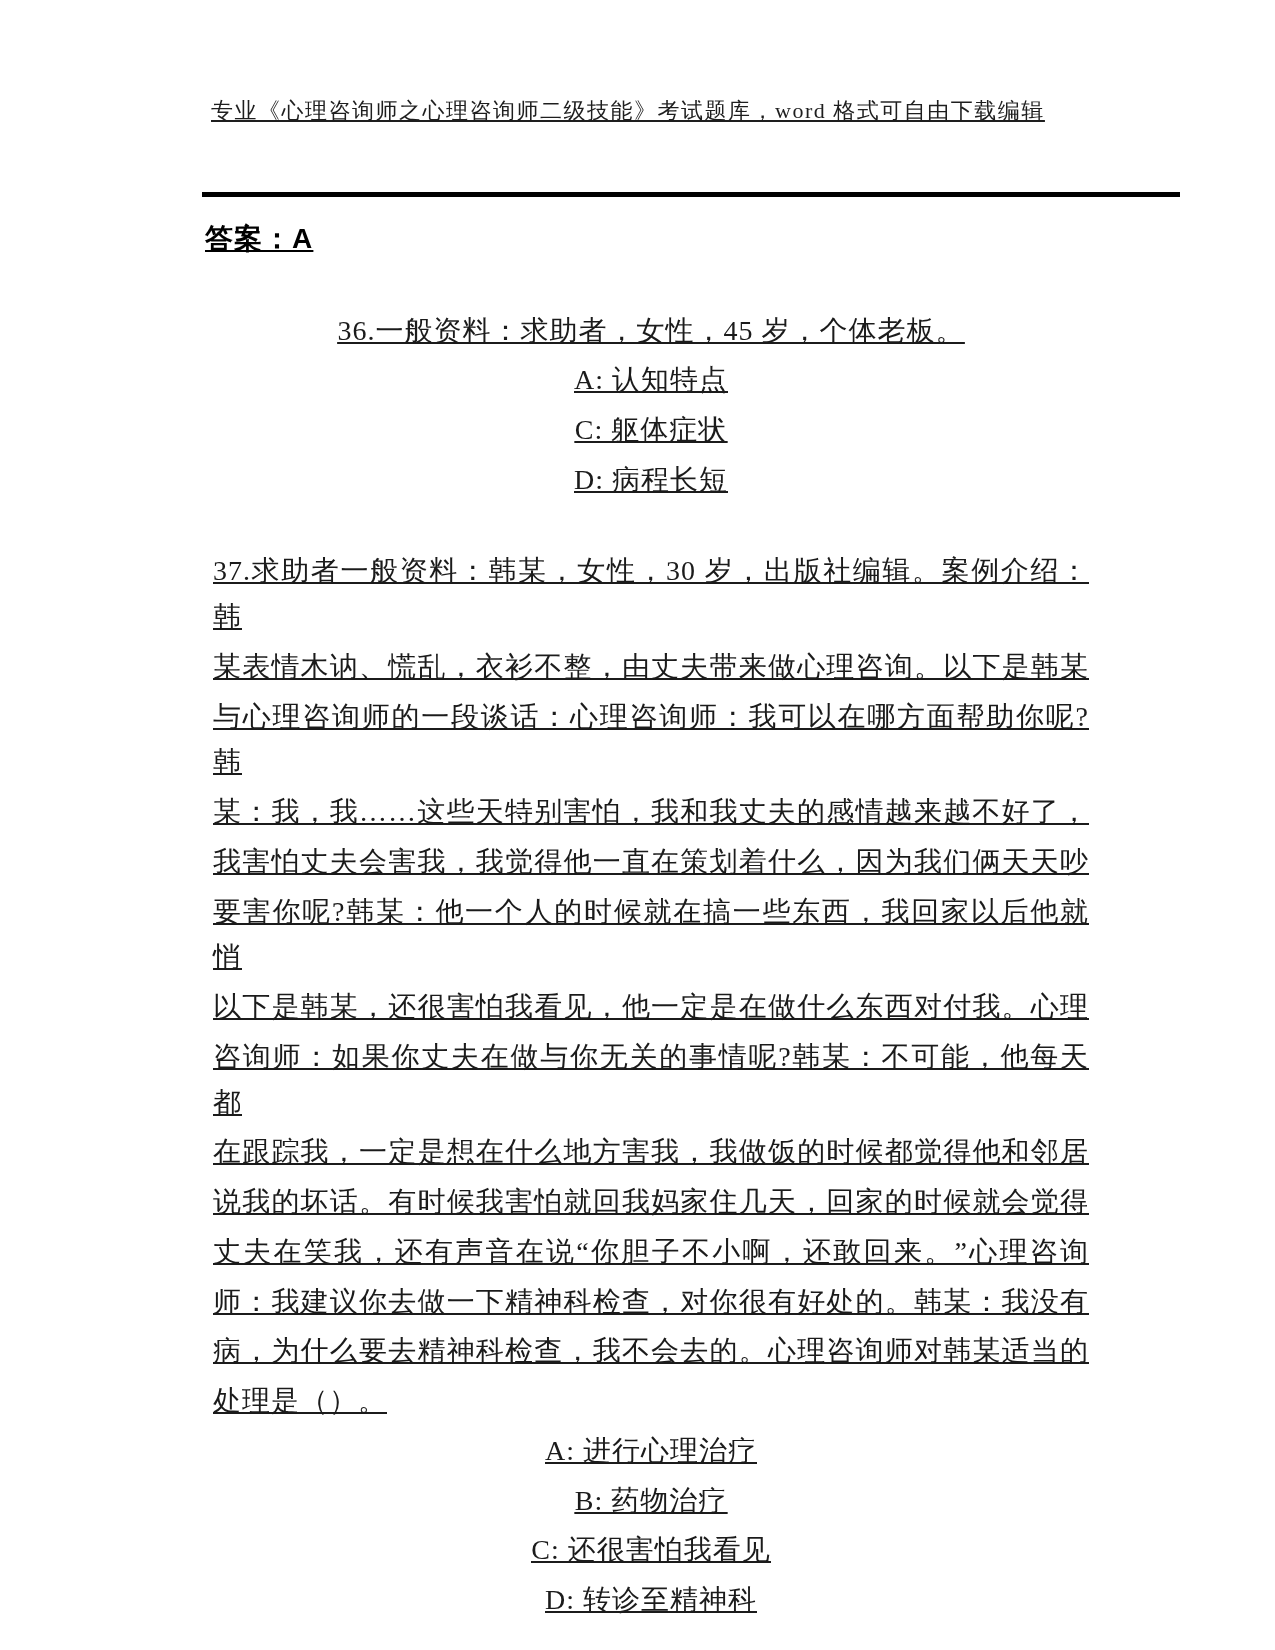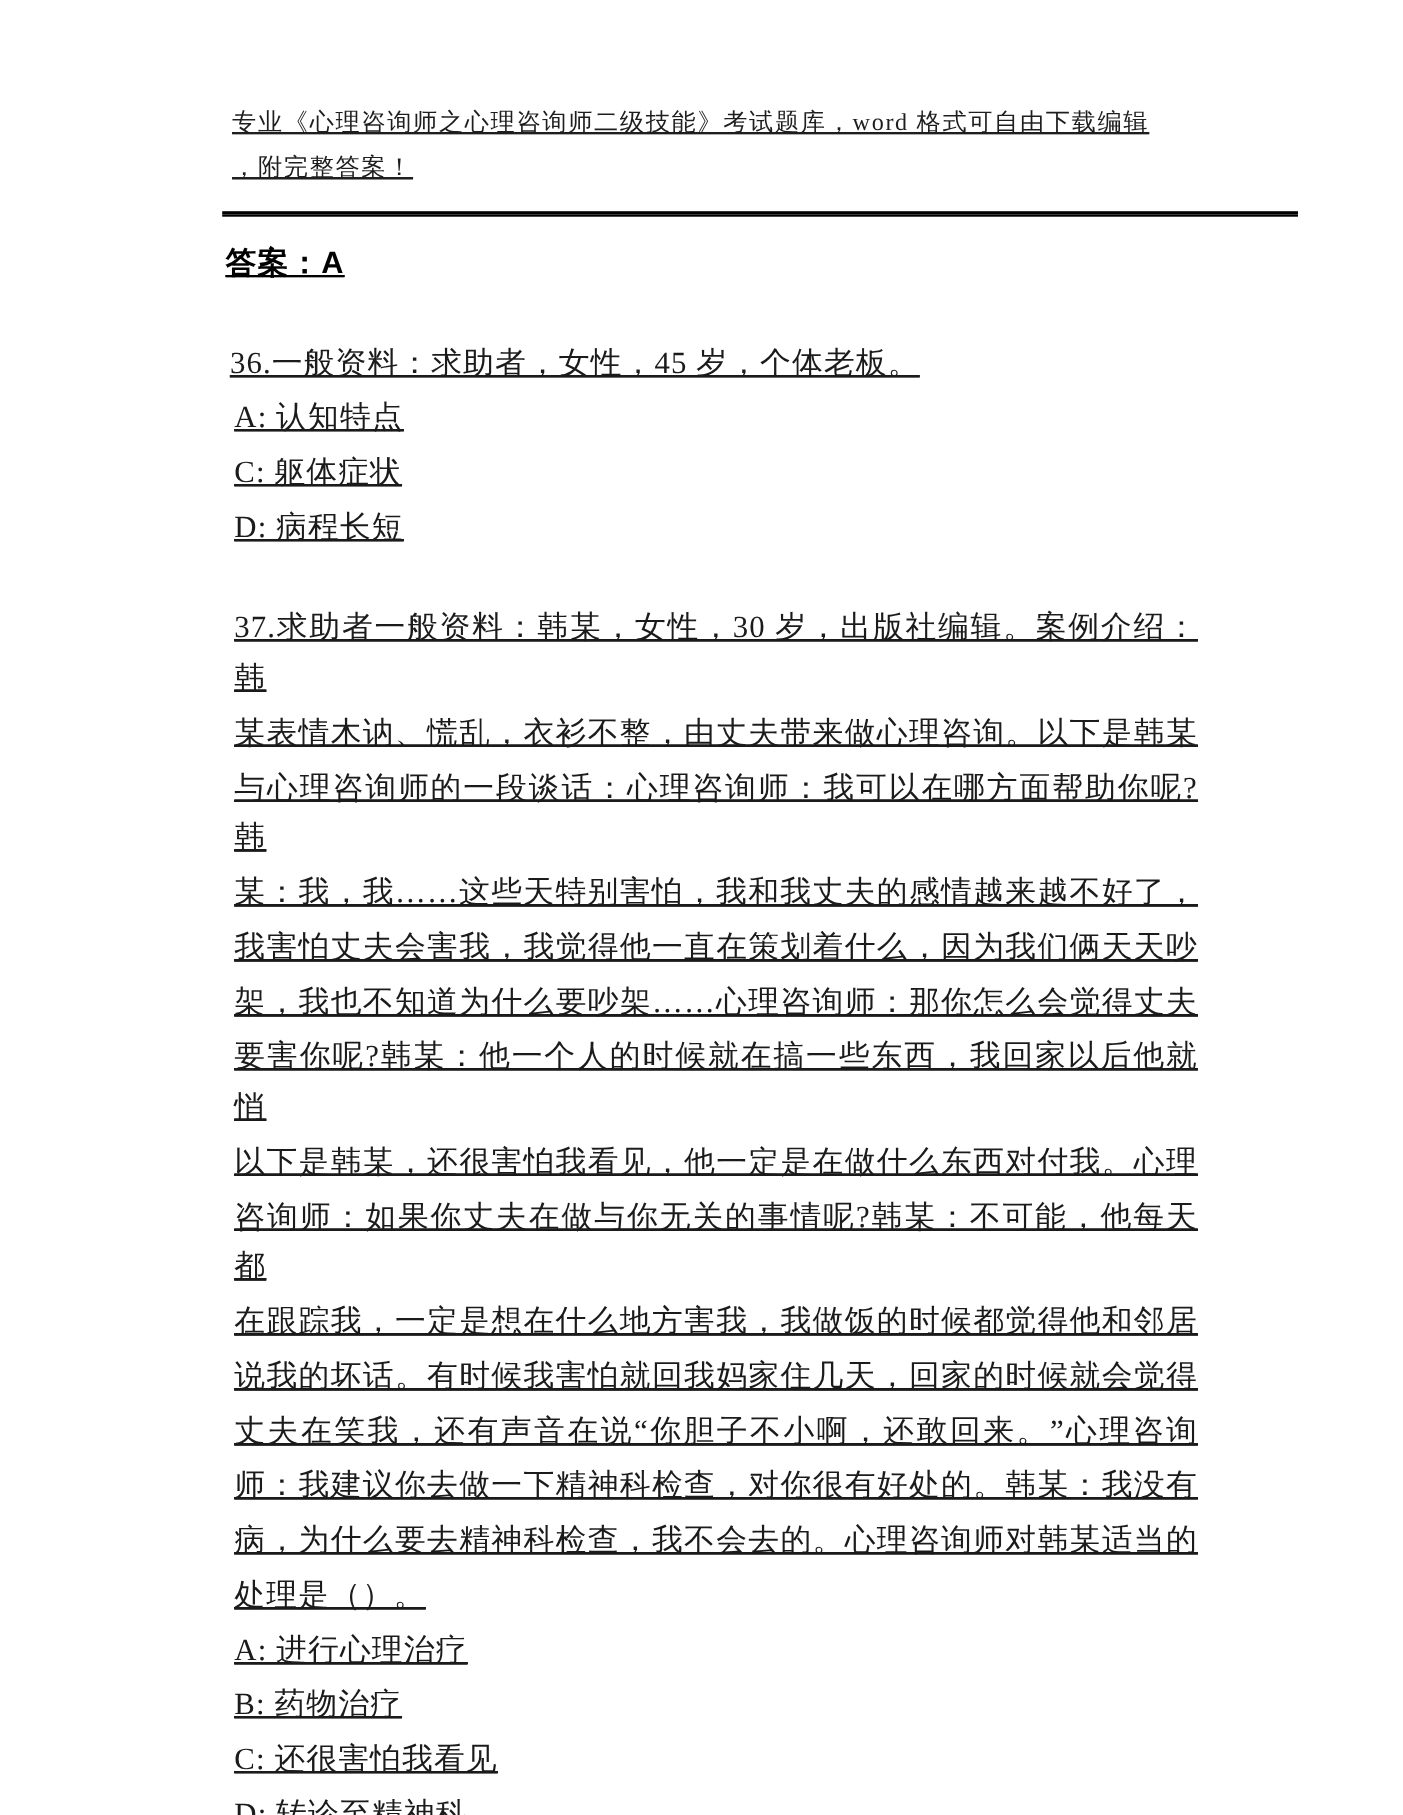--- a/index.html
+++ b/index.html
@@ -50,30 +50,29 @@
   }
   .question-block { margin-top: 45.75px; }
   .para-line {
     text-align: justify;
     text-align-last: justify;
   }
   .para-line.last-line {
     text-align: right;
     text-align-last: left;
   }
-  .option-line, .question-line { text-align: left; }
+  .option-line, .question-line { text-align: center; }
 </style>
 </head>
 <body>
 
 <div class="page">
 
   <div class="doc-header">
       <div class="header-line">专业《心理咨询师之心理咨询师二级技能》考试题库，word 格式可自由下载编辑</div>
-      <div class="header-line">，附完整答案！</div>
     </div>
 
   <div class="divider"></div>
 
   <div class="doc-body">
 
     <div class="answer-line">答案：A</div>
 
     <div class="question-block">
       <div class="question-line">36.一般资料：求助者，女性，45 岁，个体老板。</div>
@@ -84,21 +83,20 @@
         </div>
     </div>
 
     <div class="question-block">
       <div>
           <div class="para-line">37.求助者一般资料：韩某，女性，30 岁，出版社编辑。案例介绍：韩</div>
           <div class="para-line">某表情木讷、慌乱，衣衫不整，由丈夫带来做心理咨询。以下是韩某</div>
           <div class="para-line">与心理咨询师的一段谈话：心理咨询师：我可以在哪方面帮助你呢?韩</div>
           <div class="para-line">某：我，我……这些天特别害怕，我和我丈夫的感情越来越不好了，</div>
           <div class="para-line">我害怕丈夫会害我，我觉得他一直在策划着什么，因为我们俩天天吵</div>
-          <div class="para-line">架，我也不知道为什么要吵架……心理咨询师：那你怎么会觉得丈夫</div>
           <div class="para-line">要害你呢?韩某：他一个人的时候就在搞一些东西，我回家以后他就悄</div>
           <div class="para-line">以下是韩某，还很害怕我看见，他一定是在做什么东西对付我。心理</div>
           <div class="para-line">咨询师：如果你丈夫在做与你无关的事情呢?韩某：不可能，他每天都</div>
           <div class="para-line">在跟踪我，一定是想在什么地方害我，我做饭的时候都觉得他和邻居</div>
           <div class="para-line">说我的坏话。有时候我害怕就回我妈家住几天，回家的时候就会觉得</div>
           <div class="para-line">丈夫在笑我，还有声音在说“你胆子不小啊，还敢回来。”心理咨询</div>
           <div class="para-line">师：我建议你去做一下精神科检查，对你很有好处的。韩某：我没有</div>
           <div class="para-line">病，为什么要去精神科检查，我不会去的。心理咨询师对韩某适当的</div>
           <div class="para-line last-line">处理是（）。</div>
         </div>

